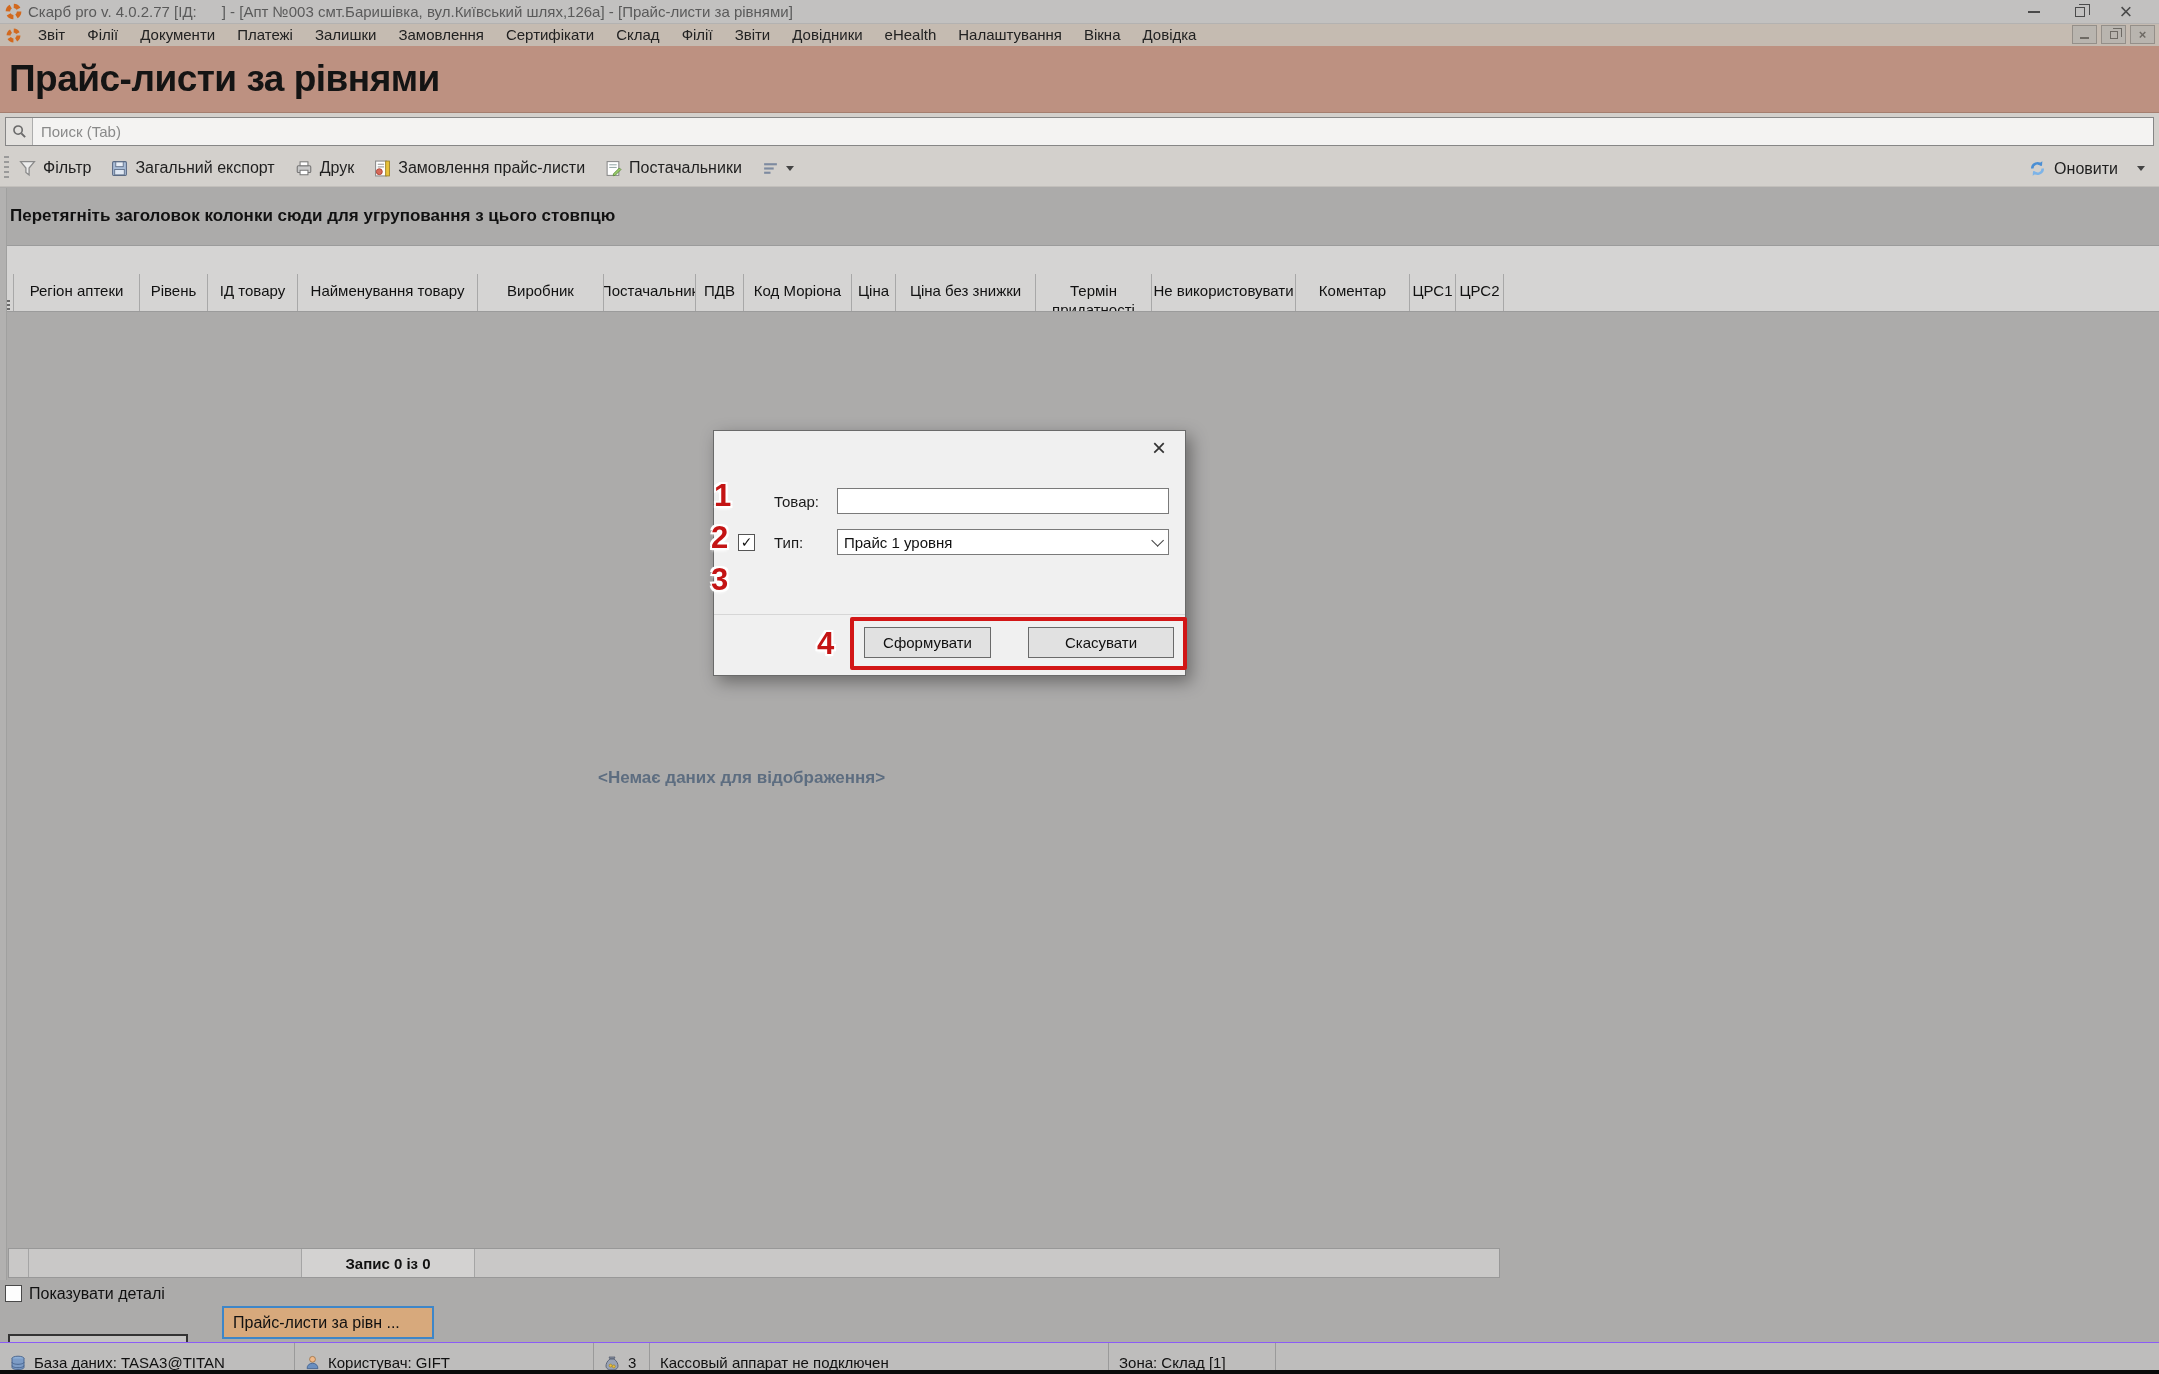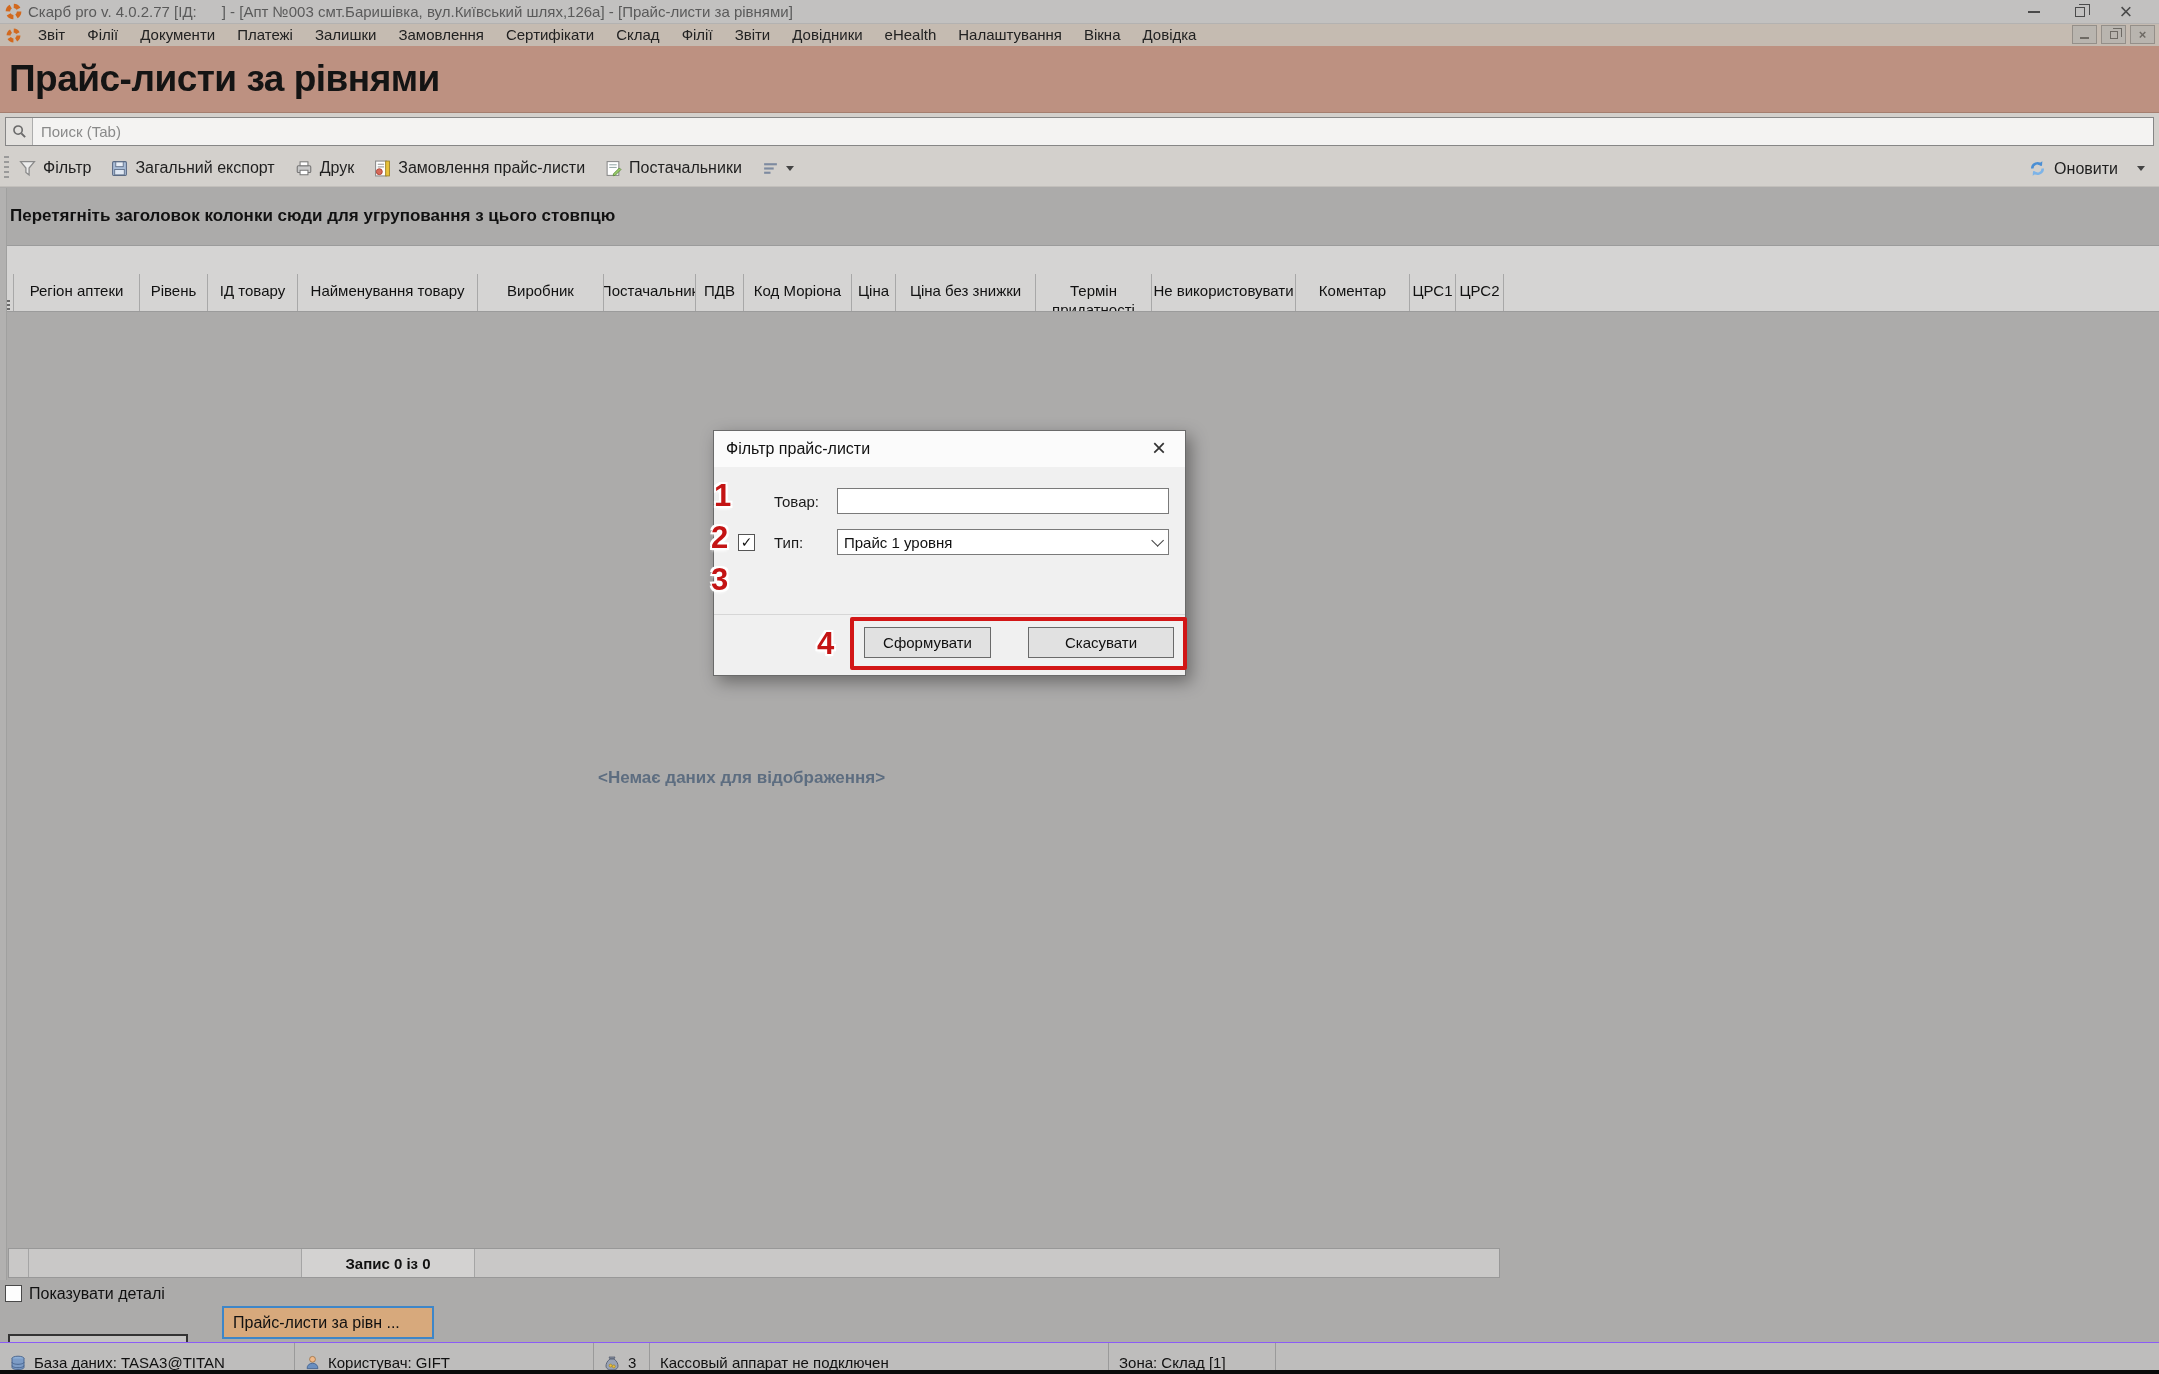--- a/index.html
+++ b/index.html
@@ -354,23 +354,20 @@
       <span>ЦРС2</span>
     </div>
   <div class="colh colh-filler"></div>
 </div>
 
 <div class="left-strip"></div>
 
 <div class="empty-msg">&lt;Немає даних для відображення&gt;</div>
 
 <div class="dialog">
-  <div class="dialog-title">
-    <span>Фільтр прайс-листи</span>
-  </div>
   <div class="dialog-close">×</div>
 
   <div class="drow" style="top:57px">
     <span class="dlabel">Товар:</span>
     <input class="dinput" type="text" value="" style="">
   </div>
 
   <div class="drow" style="top:98px">
     <span class="dcheck">✓</span>
     <span class="dlabel">Тип:</span>

